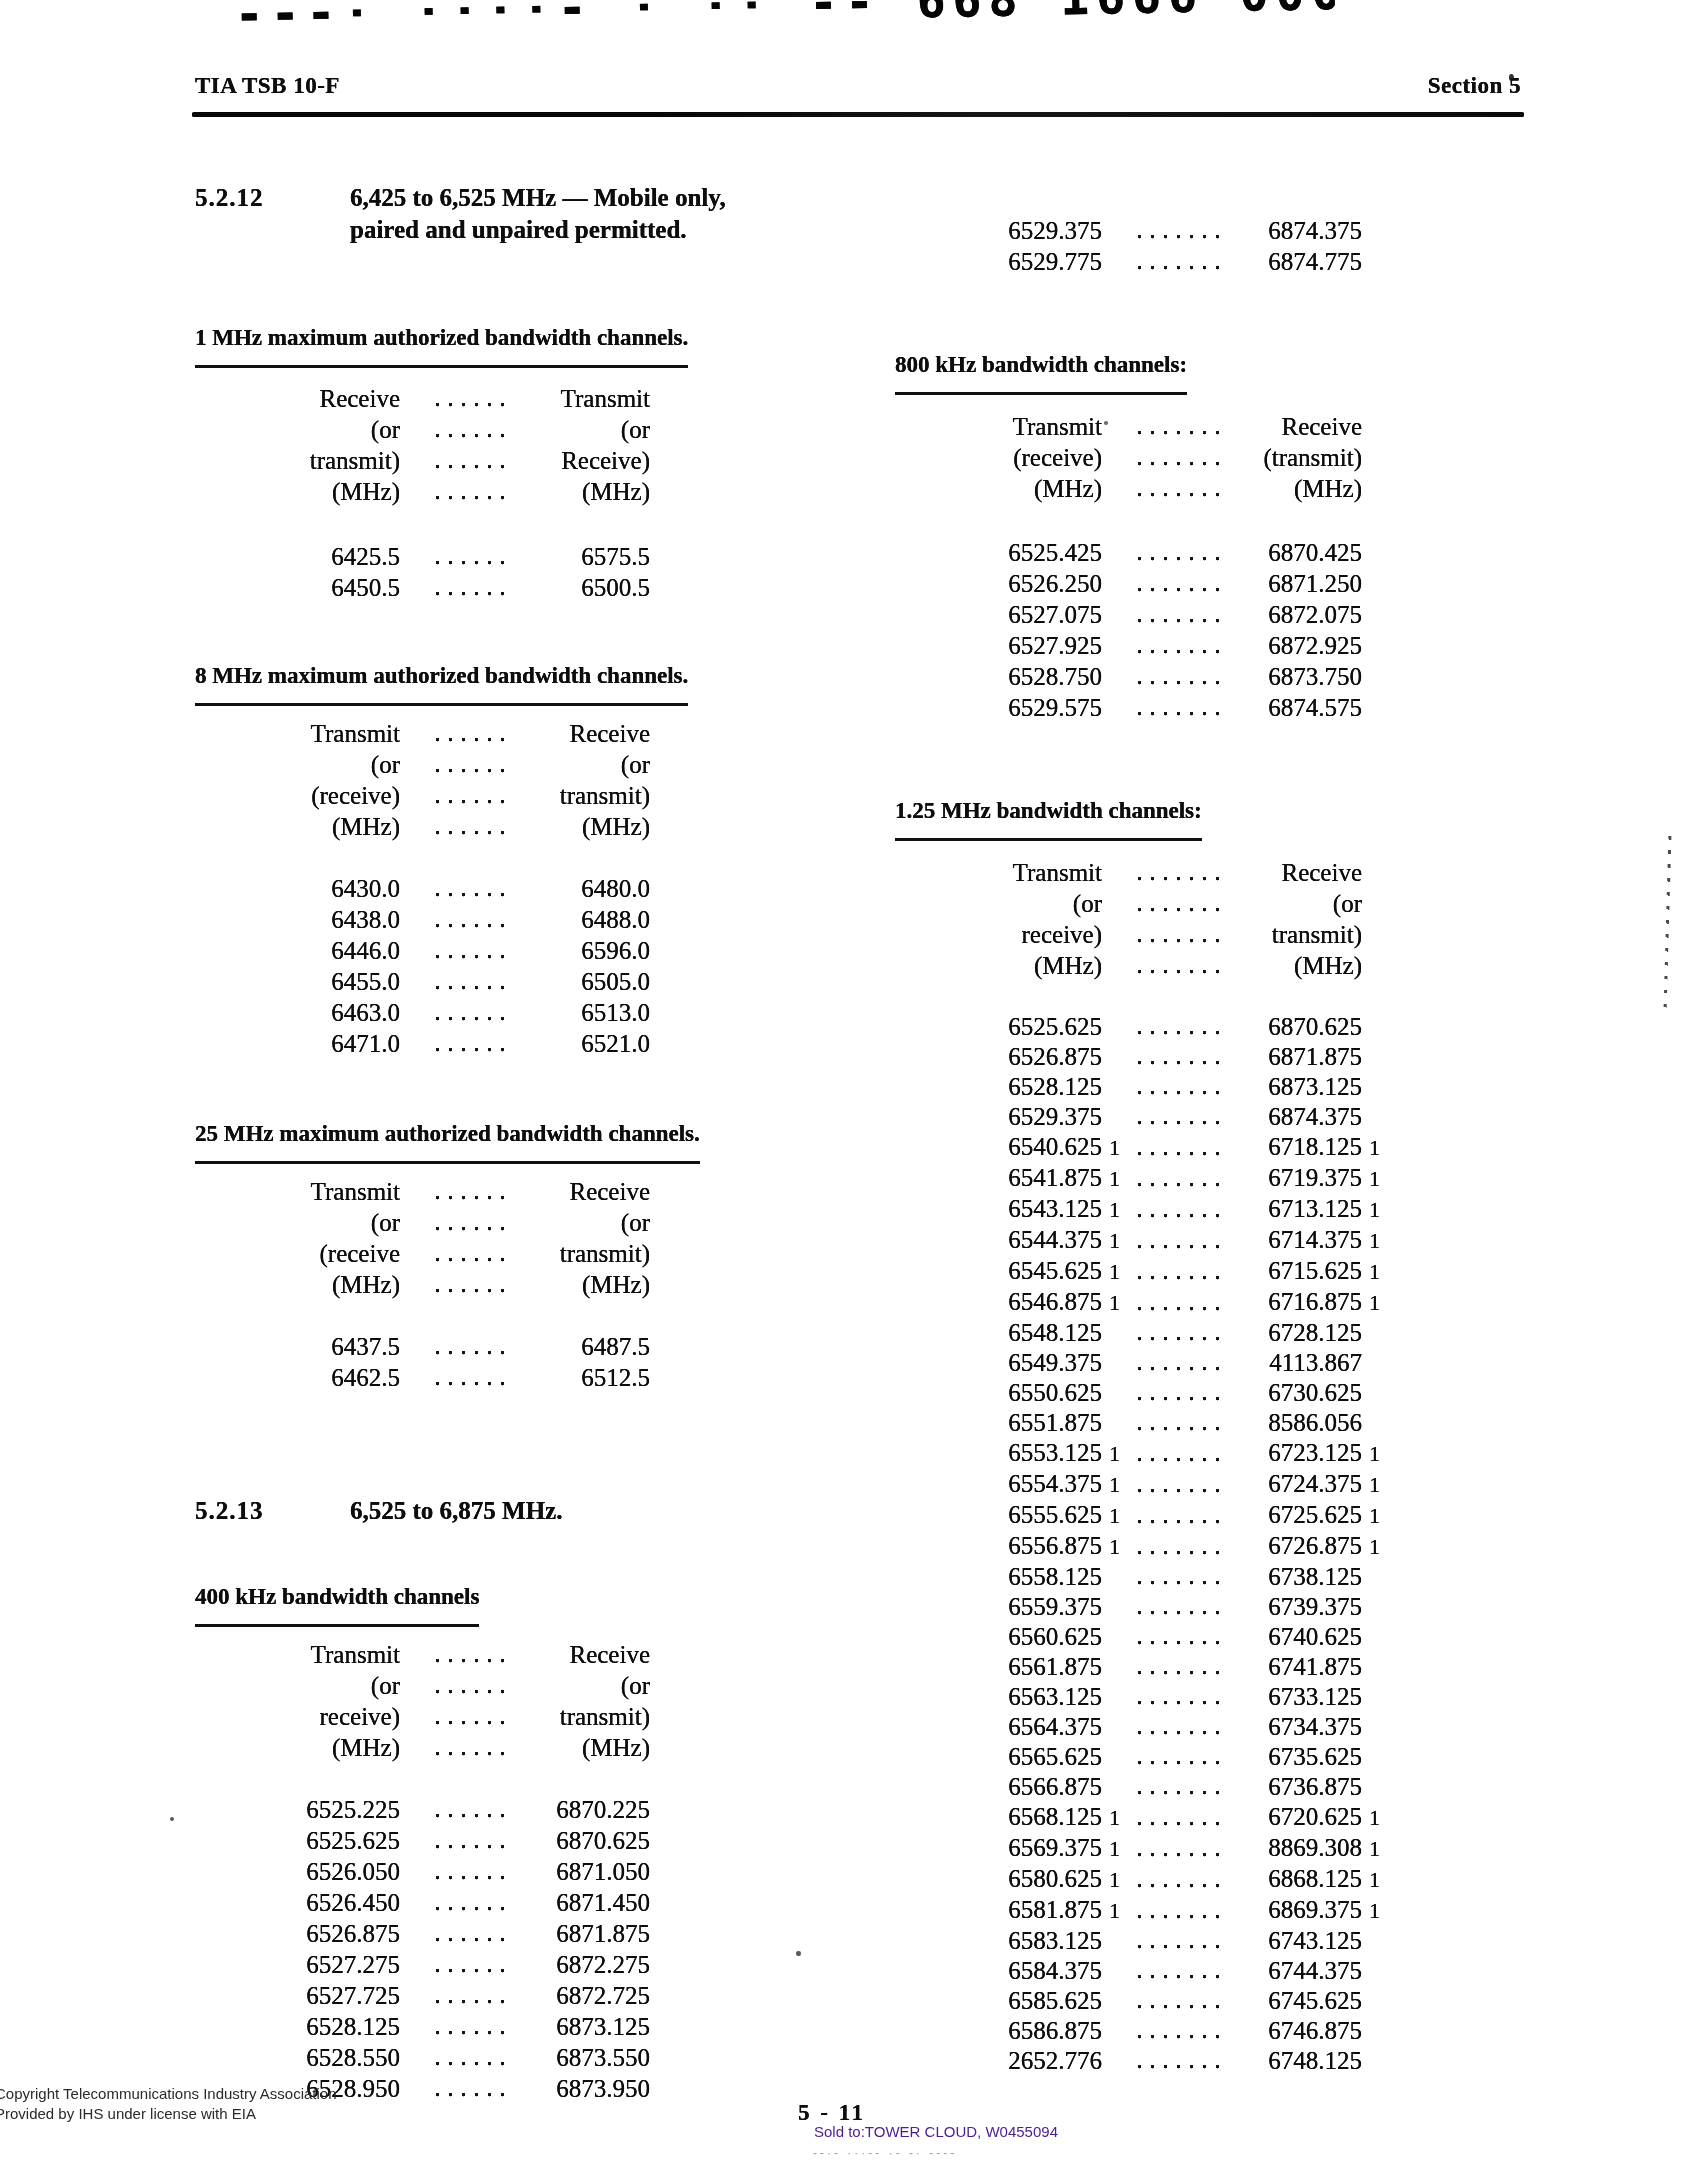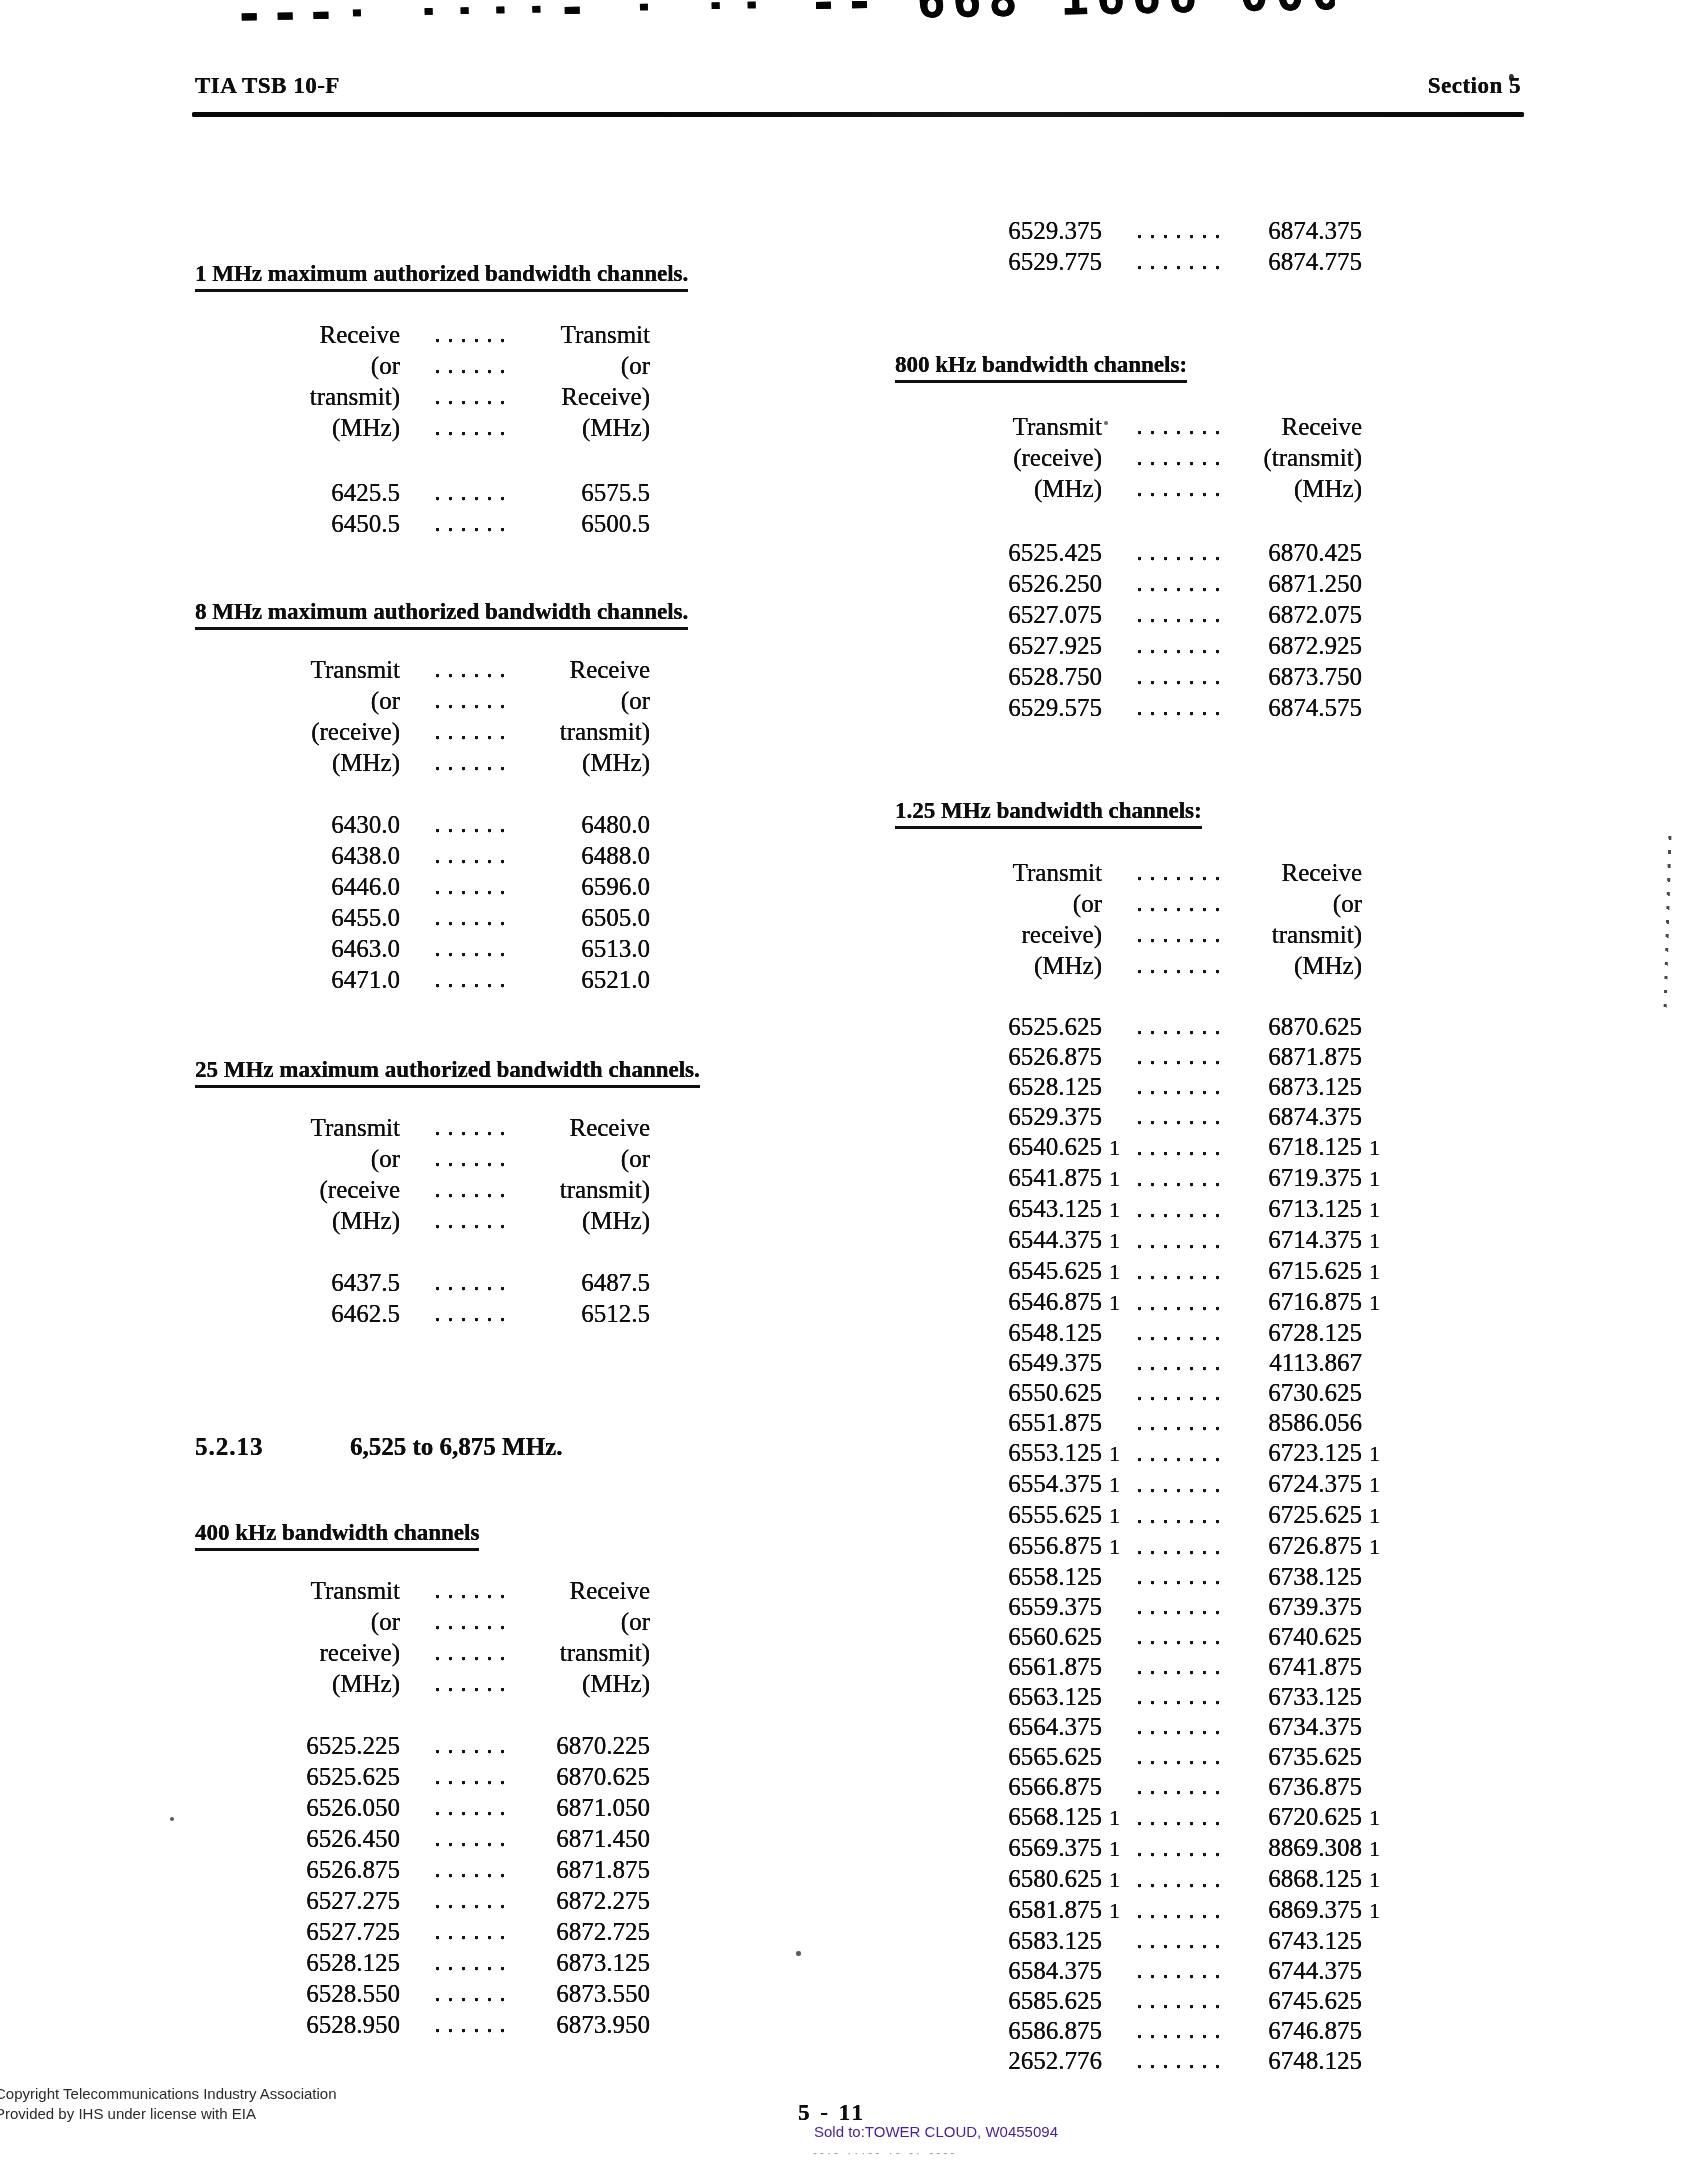--- a/index.html
+++ b/index.html
@@ -52,21 +52,21 @@
   
   .col{position:absolute;top:182px;}
   #col-left{left:195px;width:575px;}
   #col-right{left:895px;width:610px;}
 
   .sec-head{display:flex;align-items:flex-start;font-weight:700;font-size:25px;line-height:32px;}
   .sec-num{width:155px;flex:0 0 155px;letter-spacing:1px;}
   .sec-title{flex:1;}
 
   .subhead{font-size:23px;font-weight:600;line-height:27px;}
-  .subhead .u{border-bottom:3px solid #101010;padding-bottom:3px;}
+  .subhead .u{border-bottom:3px solid #101010;padding-bottom:15px;}
 
   .table{margin-left:55px;width:430px;font-size:25px;}
   #col-right .table{margin-left:57px;width:440px;}
   .lrow{display:flex;align-items:baseline;line-height:31px;white-space:nowrap;}
   .lcell{flex:0 0 150px;text-align:right;}
   .rcell{flex:0 0 135px;text-align:right;}
   .lflag,.rflag{flex:0 0 23px;margin-left:7px;font-size:22px;text-align:left;}
   .dots{
     flex:1 1 auto;align-self:flex-end;height:7.5px;margin:0 3px 6px 5px;
     background-image:radial-gradient(circle at 2.5px 4px,#161616 1.7px,transparent 2px);
@@ -122,20 +122,27 @@
     <span>---· ····- ·  ·· --  668 1666 0000 100 3 18 ■</span>
   </div>
 
   <div class="pagehead">
     <span>TIA TSB 10-F</span>
     <span>Section 5</span>
   </div>
   <div class="rule"></div>
 
   <div class="col" id="col-left">
+      <div class="sec-head b0">
+        <span class="sec-num">5.2.12</span>
+        <div class="sec-title">
+          <div>6,425 to 6,525 MHz — Mobile only,</div>
+          <div>paired and unpaired permitted.</div>
+        </div>
+      </div>
       <div class="subhead b1"><span class="u">1 MHz maximum authorized bandwidth channels.</span></div>
       <div class="table b2">
         <div class="lrow th">
           <span class="lcell">Receive</span>
           <span class="lflag"></span>
           <span class="dots"></span>
           <span class="rcell">Transmit</span>
           <span class="rflag"></span>
         </div>
         <div class="lrow th">

